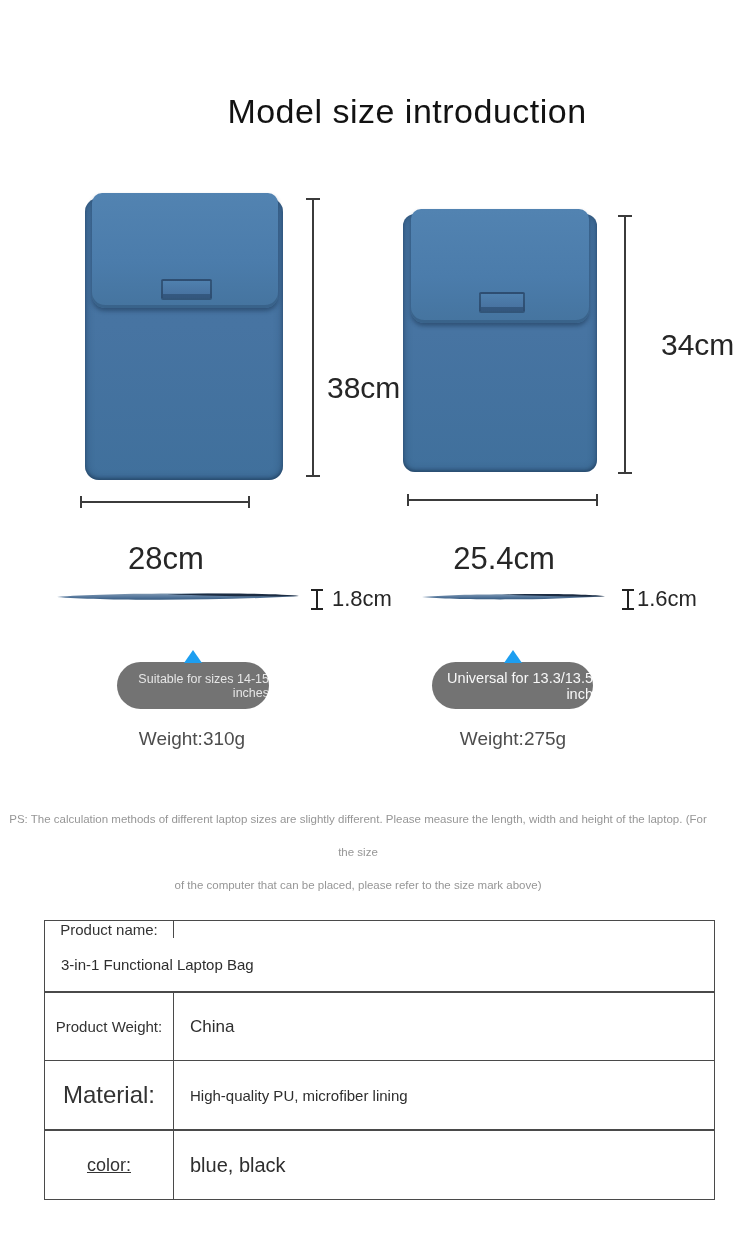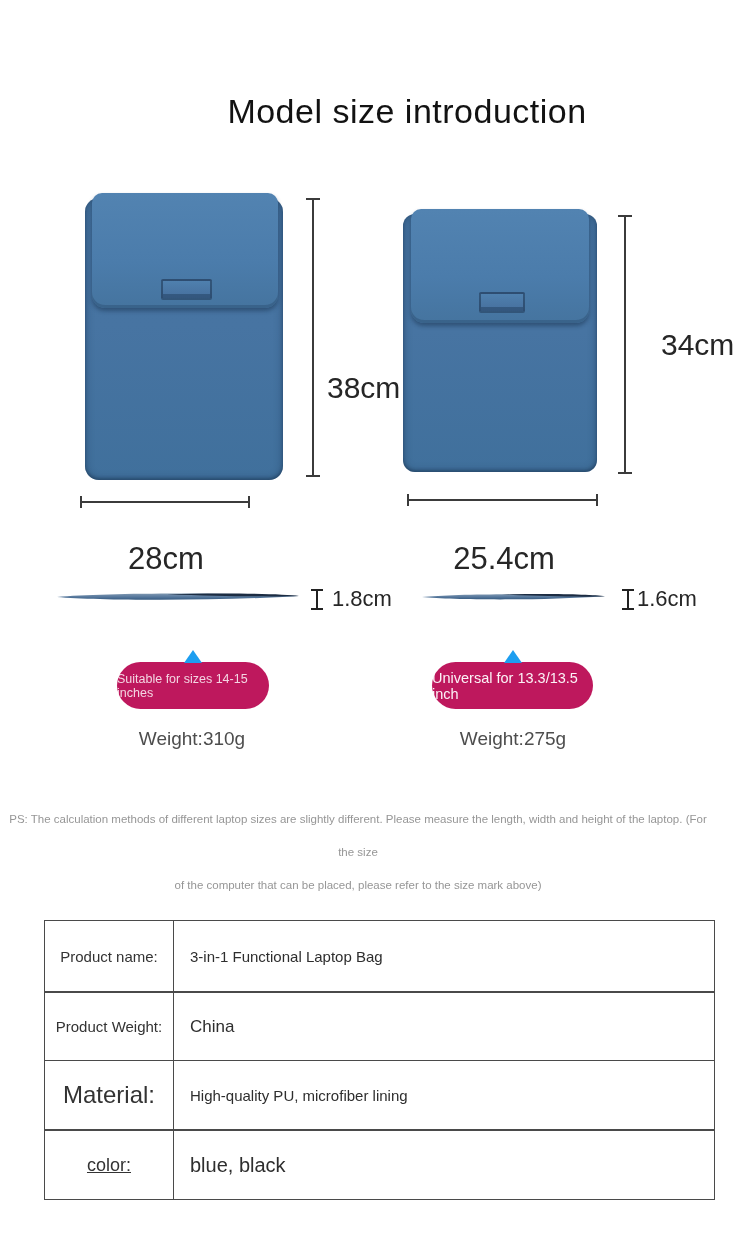--- a/index.html
+++ b/index.html
@@ -34,43 +34,43 @@
   .dim-w{font-size:31px;transform:translateX(-50%);margin-top:31px;}
   .dim-t{font-size:22px;text-align:right;}
 
   
   .ibeam{position:absolute;width:12px;height:17px;border-top:2px solid #222;border-bottom:2px solid #222;}
   .ibeam::before{content:"";position:absolute;left:50%;top:0;bottom:0;width:2px;margin-left:-1px;background:#222;}
 
   .lens{position:absolute;}
 
   
-  .bubble{position:absolute;height:47px;background:#be185d;border-radius:24px;
-          display:flex;align-items:center;justify-content:center;text-align:left;}
+  .bubble{position:absolute;height:47px;background:#737373;border-radius:24px;
+          display:flex;align-items:center;justify-content:center;text-align:right;}
   .bubble::before{content:"";position:absolute;top:-12px;left:50%;margin-left:-9px;
           border-left:9px solid transparent;border-right:9px solid transparent;
           border-bottom:13px solid #1d9ef0;}
   .bubble-left{left:117px;top:662px;width:152px;font-size:12.5px;color:rgba(255,255,255,.82);}
   .bubble-right{left:432px;top:662px;width:161px;font-size:14.5px;color:rgba(255,255,255,.95);}
 
   .weight{position:absolute;top:728px;transform:translateX(-50%);font-size:19px;color:#4d4d4d;}
 
   
   .note{position:absolute;left:0;top:803px;width:716px;text-align:center;
         font-size:11.5px;line-height:33px;color:#969696;}
 
   
   .spec-table{position:absolute;left:44px;top:920px;width:669px;border:1px solid #4a4a4a;background:#fff;}
   .spec-row{display:flex;border-bottom:1px solid #4a4a4a;}
   .spec-row.thick{border-bottom-width:2px;}
   .spec-row:last-child{border-bottom:none;}
   .spec-label{width:128px;border-right:1px solid #4a4a4a;display:flex;align-items:center;
               justify-content:center;font-size:15px;color:#333;}
   .spec-value{flex:1;display:flex;align-items:center;padding-left:16px;color:#2e2e2e;}
-  .r1{height:70px;} .r2{height:67px;} .r3{height:68px;} .r4{height:68px;}
+  .r1{height:70px;flex-direction:column;} .r2{height:67px;} .r3{height:68px;} .r4{height:68px;}
   .r1 .spec-value{font-size:15px;}
   .r2 .spec-value{font-size:17px;}
   .r3 .spec-label{font-size:24px;}
   .r3 .spec-value{font-size:15px;}
   .r4 .spec-label{font-size:18px;text-decoration:underline;}
   .r4 .spec-value{font-size:20px;}
 </style>
 </head>
 <body>
 

